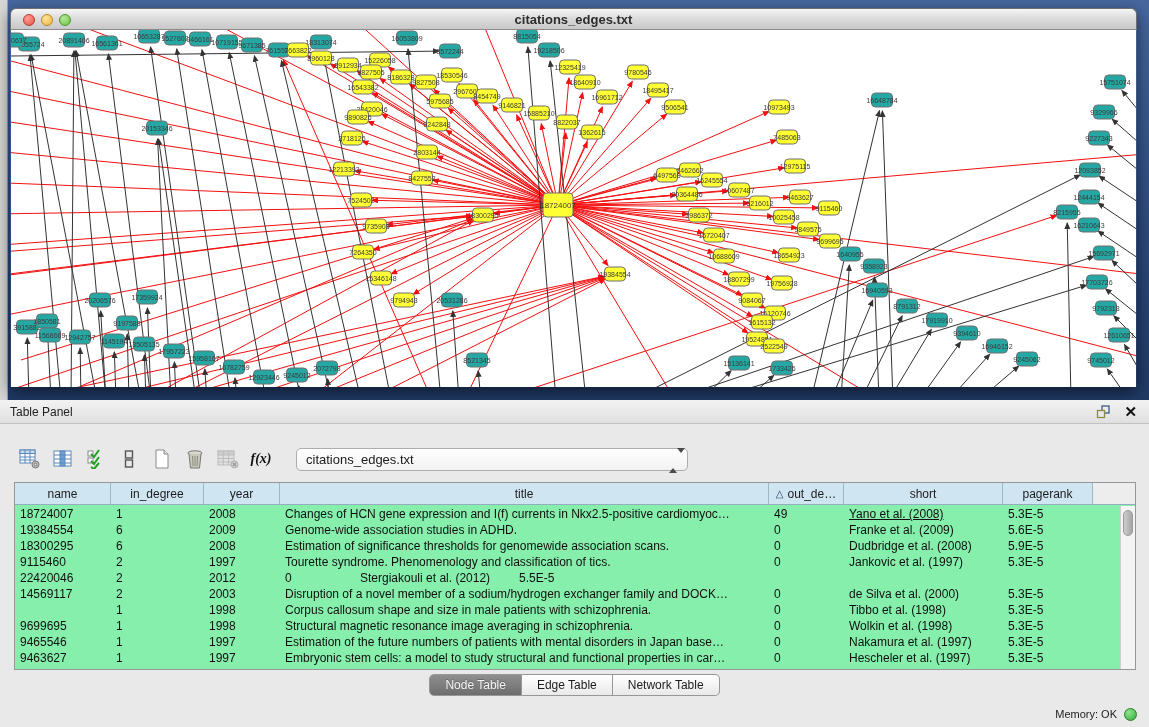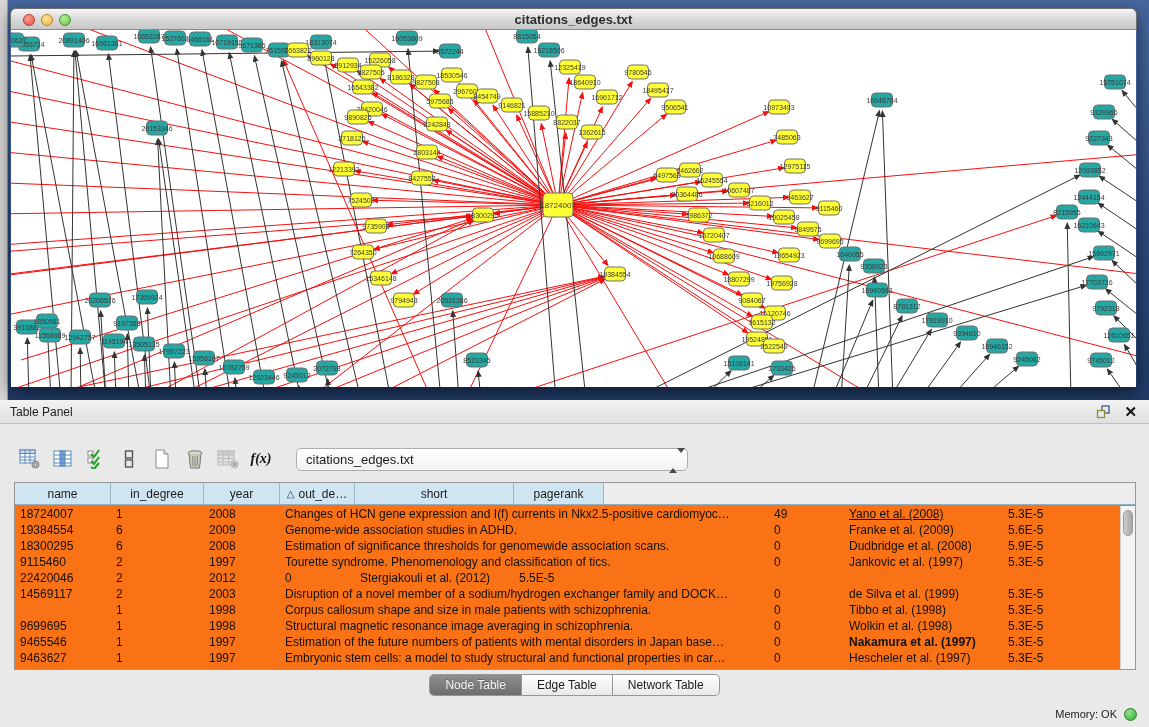--- a/index.html
+++ b/index.html
@@ -40,21 +40,21 @@
   .combo { position:relative; margin-left:14px; width:392px; height:23px; background:linear-gradient(#ffffff,#f2f2f2);
            border:1px solid #adadad; border-radius:5px; display:flex; align-items:center;
            padding:0 26px 0 9px; font-size:13px; color:#1a1a1a; }
   .combo-arrows { position:absolute; right:9px; top:4px; width:9px; height:14px; }
   .combo-arrows .up { width:0;height:0;border-left:4px solid transparent;border-right:4px solid transparent;
                       border-bottom:5px solid #4a4a4a; margin-bottom:3px; }
   .combo-arrows .dn { width:0;height:0;border-left:4px solid transparent;border-right:4px solid transparent;
                       border-top:5px solid #4a4a4a; }
 
   .tablebox { position:absolute; left:14px; top:82px; width:1122px; height:188px;
-              background:#f97316; border:1px solid #979797; }
+              background:#86efac; border:1px solid #979797; }
   .thead { display:flex; height:22px; border-bottom:1px solid #93aebe; }
   .th { background:#cfe5f2; border-right:1px solid #9db9c9; display:flex; align-items:center;
         justify-content:center; font-size:12px; color:#1c1c1c; overflow:hidden; white-space:nowrap; }
   .th.filler { background:#ededed; border-right:none; flex:1; }
   .sortglyph { color:#246; font-size:10px; margin-right:4px; }
   .tbody { position:absolute; left:0; top:23px; right:15px; bottom:0; overflow:hidden; }
   .tr { display:flex; height:16px; line-height:16px; }
   .td { font-size:12px; color:#101010; padding-left:5px; overflow:hidden; white-space:nowrap; }
   .vscroll { position:absolute; top:23px; right:0; width:15px; bottom:0; background:#f4f4f4; border-left:1px solid #cfcfcf; }
   .vthumb { position:absolute; top:4px; left:2px; width:10px; height:26px;
@@ -824,20 +824,23 @@
       <div class="thead" id="thead">
           <div class="th" style="width: 96px;">
             <span>name</span>
           </div>
           <div class="th" style="width: 93px;">
             <span>in_degree</span>
           </div>
           <div class="th" style="width: 76px;">
             <span>year</span>
           </div>
+          <div class="th" style="width: 489px;">
+            <span>title</span>
+          </div>
           <div class="th" style="width: 75px;">
             <span class="sortglyph">△</span>
             <span>out_de…</span>
           </div>
           <div class="th" style="width: 159px;">
             <span>short</span>
           </div>
           <div class="th" style="width: 90px;">
             <span>pagerank</span>
           </div>
@@ -887,21 +890,21 @@
             <div class="td" style="width: 75px;">0</div>
             <div class="td" style="width: 159px;">Stergiakouli et al. (2012)</div>
             <div class="td" style="width: 90px;">5.5E-5</div>
           </div>
           <div class="tr">
             <div class="td" style="width: 96px;">14569117</div>
             <div class="td" style="width: 93px;">2</div>
             <div class="td" style="width: 76px;">2003</div>
             <div class="td" style="width: 489px;">Disruption of a novel member of a sodium/hydrogen exchanger family and DOCK…</div>
             <div class="td" style="width: 75px;">0</div>
-            <div class="td" style="width: 159px;">de Silva et al. (1999)</div>
+            <div class="td" style="width: 159px;">de Silva et al. (2000)</div>
             <div class="td" style="width: 90px;">5.3E-5</div>
           </div>
           <div class="tr">
             <div class="td" style="width: 96px; margin-top: 36px;">9777169</div>
             <div class="td" style="width: 93px;">1</div>
             <div class="td" style="width: 76px;">1998</div>
             <div class="td" style="width: 489px;">Corpus callosum shape and size in male patients with schizophrenia.</div>
             <div class="td" style="width: 75px;">0</div>
             <div class="td" style="width: 159px;">Tibbo et al. (1998)</div>
             <div class="td" style="width: 90px;">5.3E-5</div>
@@ -914,21 +917,21 @@
             <div class="td" style="width: 75px;">0</div>
             <div class="td" style="width: 159px;">Wolkin et al. (1998)</div>
             <div class="td" style="width: 90px;">5.3E-5</div>
           </div>
           <div class="tr">
             <div class="td" style="width: 96px;">9465546</div>
             <div class="td" style="width: 93px;">1</div>
             <div class="td" style="width: 76px;">1997</div>
             <div class="td" style="width: 489px;">Estimation of the future numbers of patients with mental disorders in Japan base…</div>
             <div class="td" style="width: 75px;">0</div>
-            <div class="td" style="width: 159px; font-weight: bold;">Nakamura et al. (1997)</div>
+            <div class="td" style="width: 159px;">Nakamura et al. (1997)</div>
             <div class="td" style="width: 90px;">5.3E-5</div>
           </div>
           <div class="tr">
             <div class="td" style="width: 96px;">9463627</div>
             <div class="td" style="width: 93px;">1</div>
             <div class="td" style="width: 76px;">1997</div>
             <div class="td" style="width: 489px;">Embryonic stem cells: a model to study structural and functional properties in car…</div>
             <div class="td" style="width: 75px;">0</div>
             <div class="td" style="width: 159px;">Hescheler et al. (1997)</div>
             <div class="td" style="width: 90px;">5.3E-5</div>

